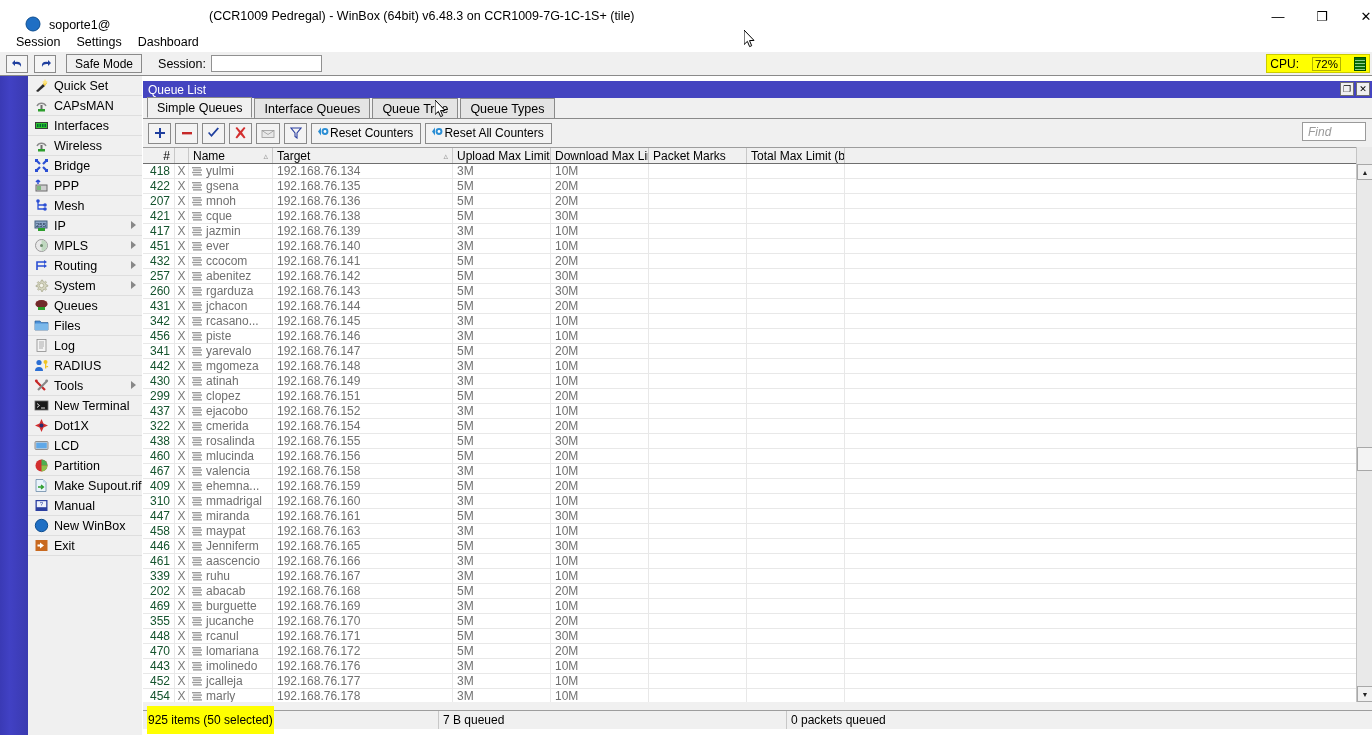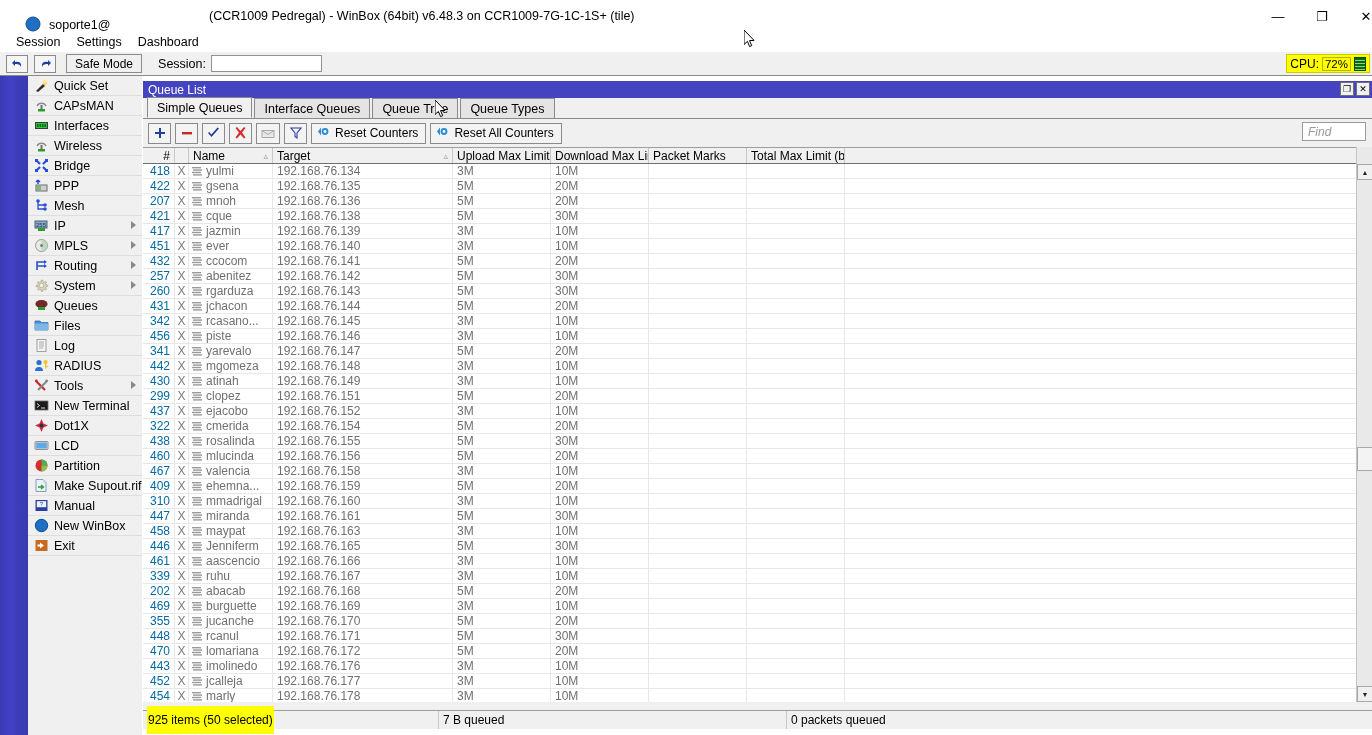--- a/index.html
+++ b/index.html
@@ -70,21 +70,21 @@
   .sesslabel { margin-left: 16px; font-size: 12.5px; }
   .sessinput {
     margin-left: 5px; width: 111px; height: 17px;
     border: 1px solid #919191; background: #fff;
     font-size: 12px; padding: 0 3px; line-height: 15px;
   }
   .cpubox {
     position: absolute; right: 2px; top: 2px;
     background: #ffff00; border: 1px solid #cccc00;
     height: 19px; padding: 0 3px;
-    display: flex; align-items: center; gap: 3px;
+    display: flex; align-items: center; gap: 13px;
     font-size: 12px; color: #000;
   }
   .cpu-val {
     border: 1px solid #b3b300; padding: 0 2px; background: #ffff00; font-size: 11.5px;
   }
   .cpu-bar {
     width: 12px; height: 14px; background: #008000;
     background-image: repeating-linear-gradient(to bottom, #0a6b0a 0px, #0a6b0a 2px, #8ed08e 2px, #8ed08e 3px);
     border: 1px solid #004d00;
   }
@@ -149,21 +149,21 @@
 
   .qtools {
     height: 28px; background: #f0f0f0; display: flex; align-items: center;
     padding-left: 5px; position: relative;
   }
   .tbtn {
     height: 21px; min-width: 23px; border: 1px solid #8a8a8a; background: #f3f3f3;
     display: flex; align-items: center; justify-content: center; margin-right: 4px;
     font-size: 12px; padding: 0 4px;
   }
-  .tbtn.wide { padding: 0 7px 0 5px; gap: 5px; }
+  .tbtn.wide { padding: 0 7px 0 5px; }
   .findbox {
     position: absolute; right: 6px; top: 3px;
     width: 64px; height: 19px; border: 1px solid #9a9a9a; background: #fff;
     color: #9a9a9a; font-style: italic; font-size: 12px;
     display: flex; align-items: center; padding-left: 5px;
   }
 
   
   .tblwrap { position: relative; width: 1229px; height: 555px; background: #fff; }
   .thead {
@@ -187,21 +187,21 @@
   .c-total { width: 98px; }
   .c-rest { flex: 1; }
 
   .tbody { position: relative; height: 538px; overflow: hidden; background: #fff; }
   .trow {
     display: flex; height: 15px; font-size: 12px; color: #707070;
     border-bottom: 1px solid #e8e8e8; align-items: center;
   }
   .td { display: flex; align-items: center; overflow: hidden; white-space: nowrap;
         border-right: 1px solid #e8e8e8; height: 15px; }
-  .td.c-num { justify-content: flex-end; padding-right: 4px; color: #0369a1; }
+  .td.c-num { justify-content: flex-end; padding-right: 4px; color: #14532d; }
   .td.c-flag { justify-content: center; color: #7a7a7a; }
   .td.c-name { padding-left: 3px; gap: 3px; }
   .td.c-target { padding-left: 4px; }
   .td.c-up, .td.c-down, .td.c-pm, .td.c-total { padding-left: 4px; }
   .qicon { width: 11px; height: 9px; display: inline-block; flex: 0 0 11px; }
 
   
   .vscroll {
     position: absolute; right: 0; top: 0; width: 16px; height: 555px;
     background: #e9e9e9; border-left: 1px solid #c4c4c4;

